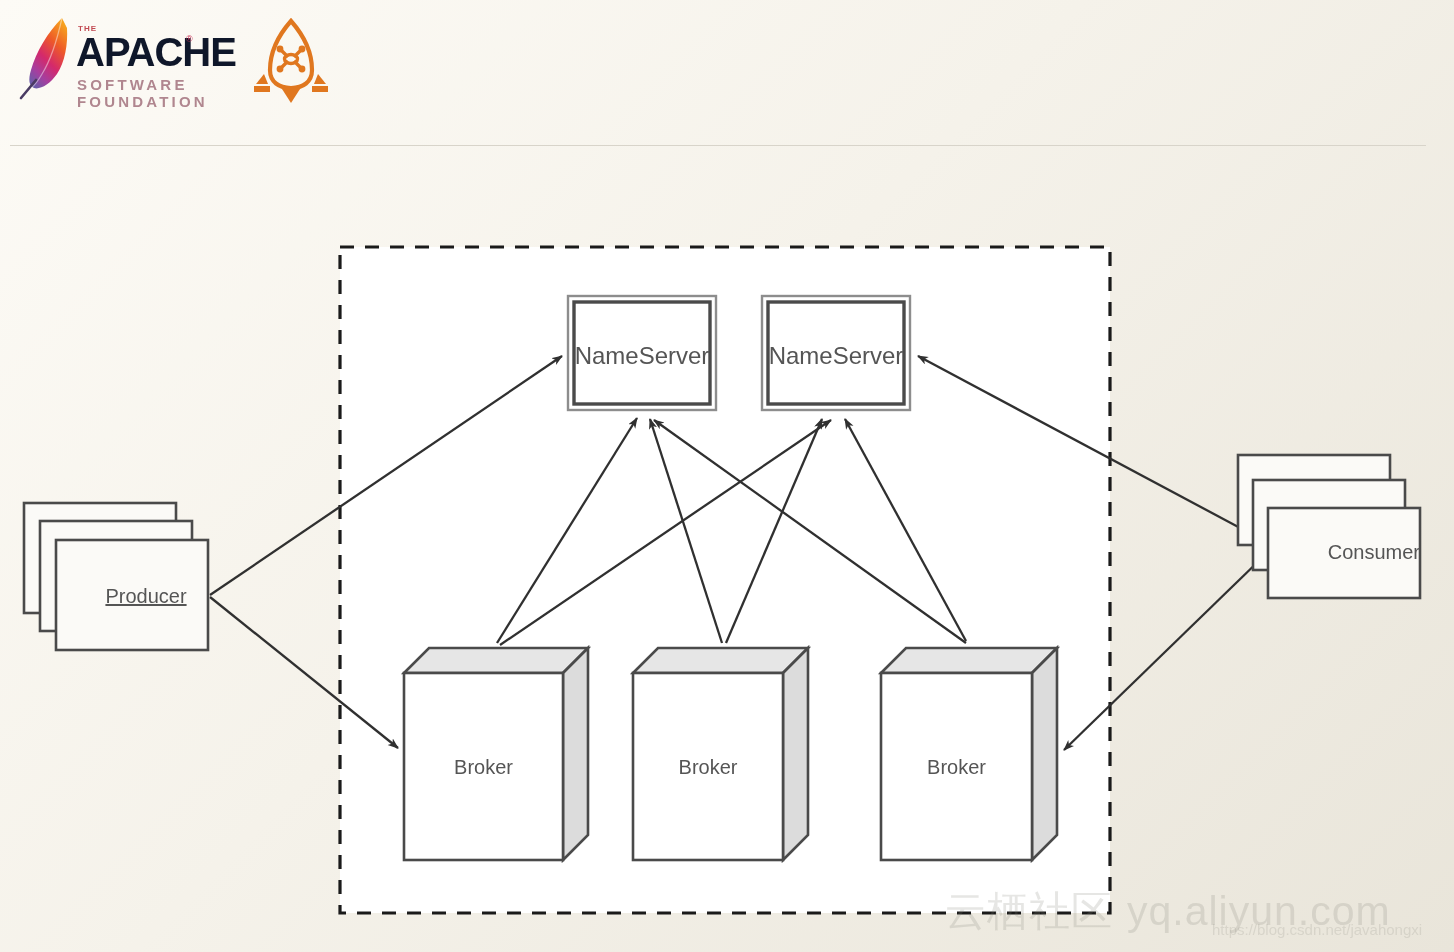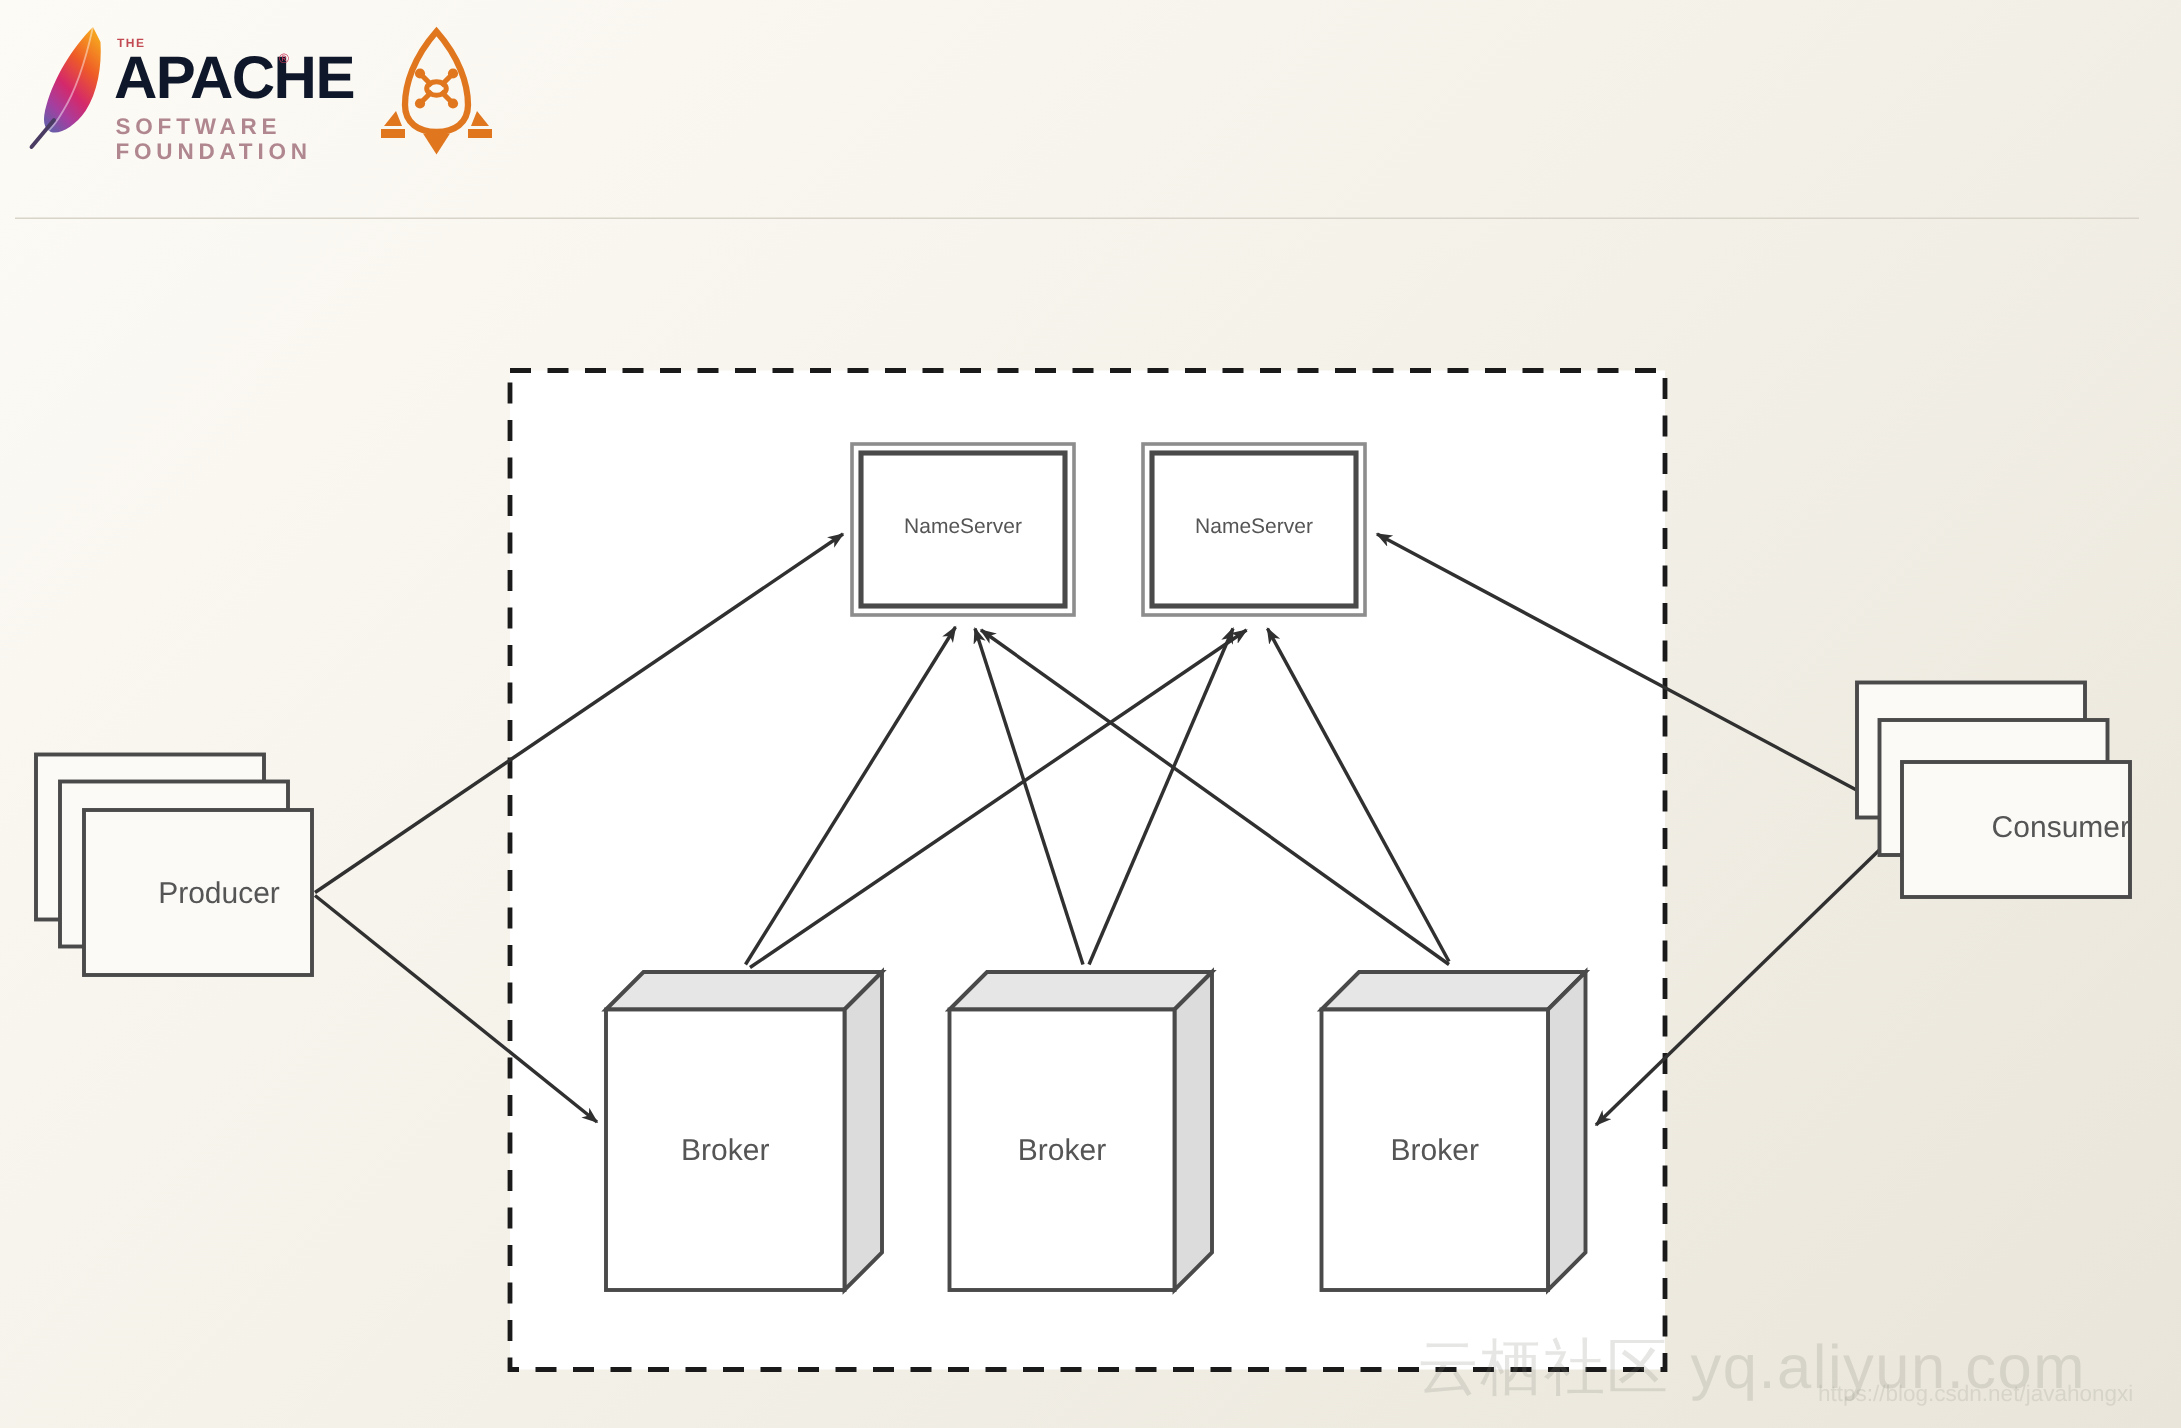--- a/index.html
+++ b/index.html
@@ -76,21 +76,21 @@
   .node-label {
     position: absolute;
     z-index: 5;
     color: #555555;
     font-family: "Liberation Sans", sans-serif;
     font-size: 20px;
     white-space: nowrap;
     text-align: center;
     pointer-events: none;
   }
-  .label-ns { font-size: 14px; }
+  .label-ns { font-size: 24px; }
   .label-broker { font-size: 20px; }
   .label-pc { font-size: 20px; }
 
   
   .watermark {
     position: absolute;
     z-index: 6;
     pointer-events: none;
   }
   .wm-main {
@@ -238,21 +238,21 @@
       </g>
     </svg>
 
     <div class="node-label label-ns" style="left:568px; top:342px; width:148px;">NameServer</div>
     <div class="node-label label-ns" style="left:762px; top:342px; width:148px;">NameServer</div>
 
     <div class="node-label label-broker" style="left:404px; top:756px; width:159px;">Broker</div>
     <div class="node-label label-broker" style="left:633px; top:756px; width:150px;">Broker</div>
     <div class="node-label label-broker" style="left:881px; top:756px; width:151px;">Broker</div>
 
-    <div class="node-label label-pc" style="left:56px; top:585px; width:180px;">Producer</div>
+    <div class="node-label label-pc" style="left:56px; top:585px; width:180px;text-decoration:underline;">Producer</div>
     <div class="node-label label-pc" style="left:1268px; top:541px; width:152px;text-align:right;">Consumer</div>
   </div>
 
   <div class="watermark wm-main">
     <span class="wm-cn">云栖社区</span><span>yq.aliyun.com</span>
   </div>
   <div class="watermark wm-sub">https://blog.csdn.net/javahongxi</div>
 
 </div>
 

